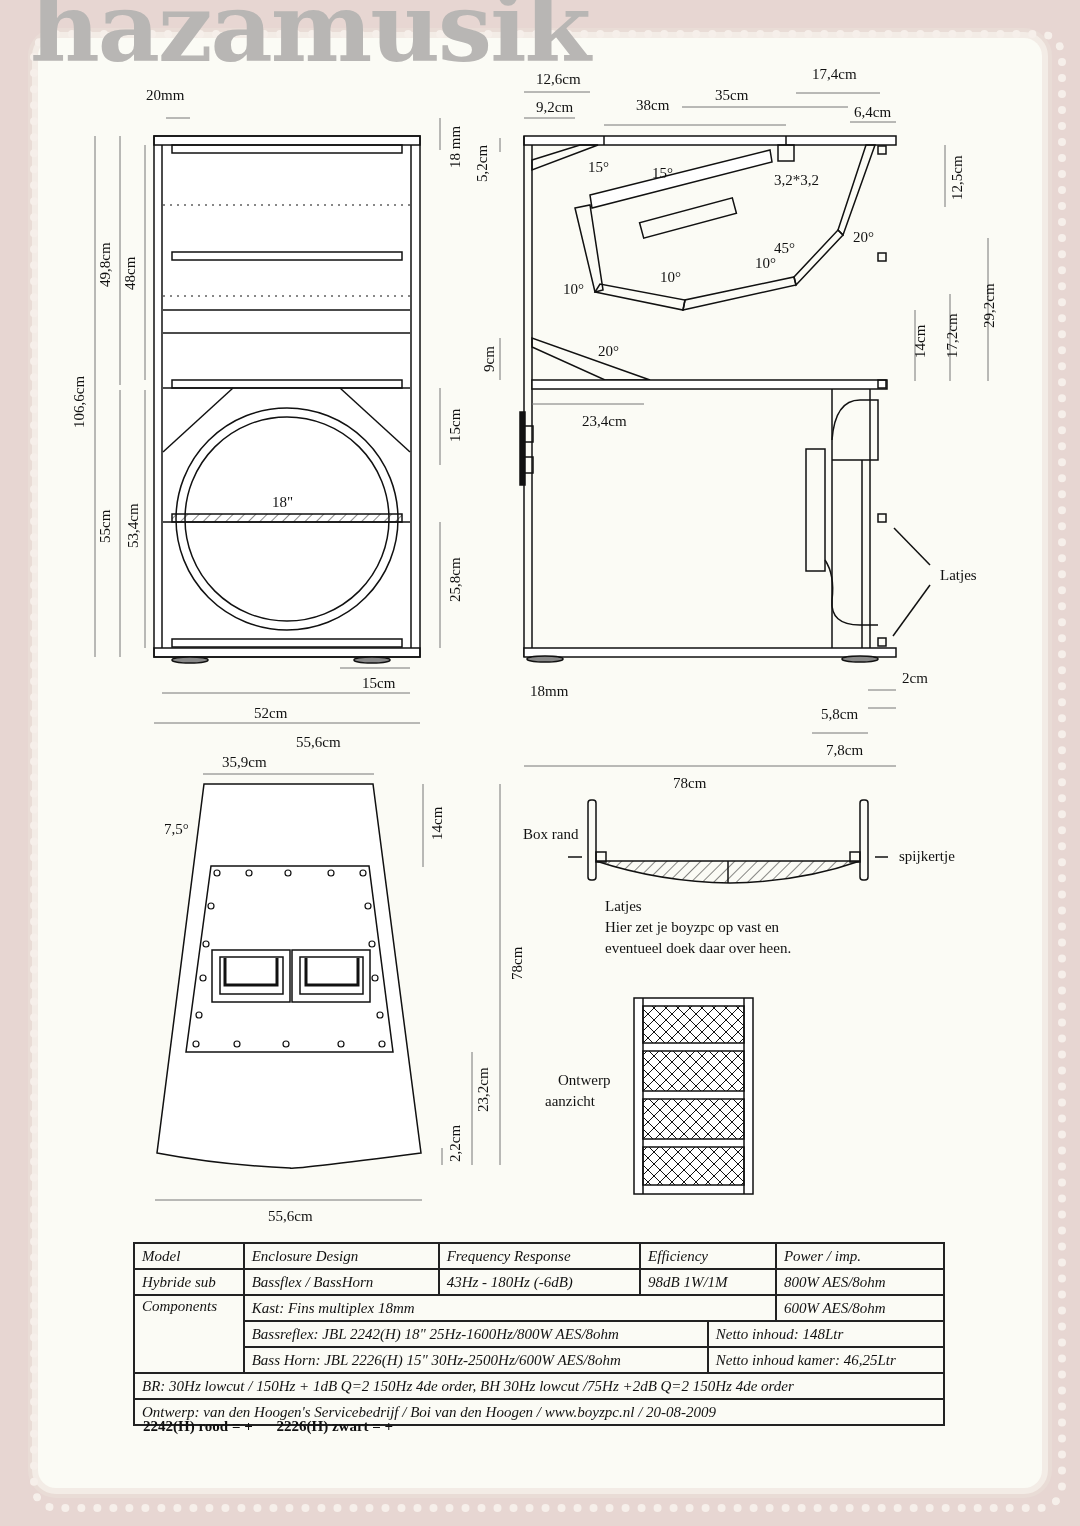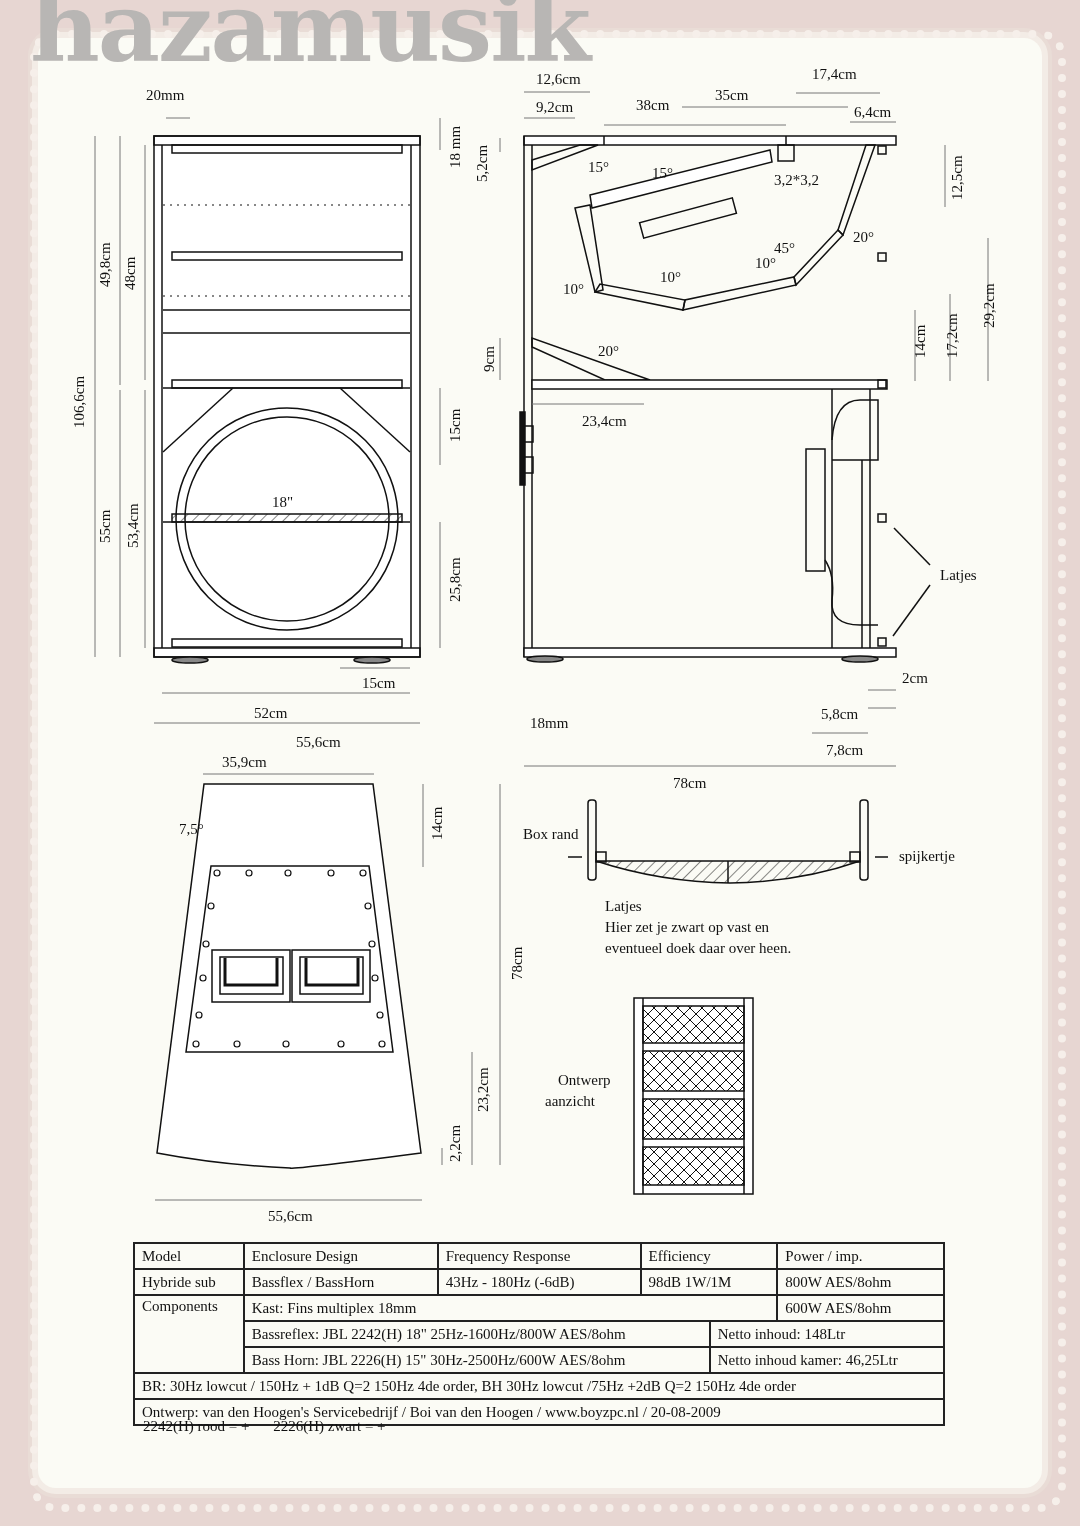--- a/index.html
+++ b/index.html
@@ -9,23 +9,23 @@
            background:#fbfbf5; border-radius:18px;
            box-shadow:0 0 0 6px #f3ece6, 0 0 0 10px #e9dcd6; }
   .lace { position:absolute; left:30px; top:30px; width:1020px; height:1466px;
           border:8px dotted #f6efea; border-radius:26px; pointer-events:none; }
   .watermark { position:absolute; left:30px; top:-20px; font-family:"DejaVu Serif", serif;
                font-weight:bold; font-size:96px; color:#b8b6b4; letter-spacing:-2px; line-height:1; }
   svg.drawing { position:absolute; left:0; top:0; }
   .t { position:absolute; font-size:15px; white-space:nowrap; line-height:1; }
   .v { transform:rotate(-90deg); transform-origin:left top; }
   table.spec { position:absolute; left:133px; top:1242px; width:812px; border-collapse:collapse;
-               font-size:15px; }
+               font-size:15px;font-style:italic; }
   table.spec td { border:2px solid #222; padding:2px 7px; height:20px; white-space:nowrap; }
-  .footnote { position:absolute; left:143px; top:1418px; font-size:15px; }
+  .footnote { position:absolute; left:143px; top:1418px; font-size:15px;font-weight:bold; }
   .footnote span { margin-right:20px; }
 </style>
 </head>
 <body>
 
 <div class="paper"></div>
 <div class="lace"></div>
 <div class="watermark">hazamusik</div>
 
 <svg class="drawing" width="1080" height="1526" stroke="#111" fill="none" stroke-width="1.5">
@@ -227,38 +227,38 @@
 <div class="t" style="left:755px;top:256px">10°</div>
 <div class="t" style="left:774px;top:241px">45°</div>
 <div class="t" style="left:853px;top:230px">20°</div>
 <div class="t" style="left:598px;top:344px">20°</div>
 <div class="t v" style="left:950px;top:200px">12,5cm</div>
 <div class="t v" style="left:982px;top:328px">29,2cm</div>
 <div class="t v" style="left:945px;top:358px">17,2cm</div>
 <div class="t v" style="left:913px;top:358px">14cm</div>
 <div class="t" style="left:582px;top:414px">23,4cm</div>
 <div class="t" style="left:940px;top:568px">Latjes</div>
-<div class="t" style="left:530px;top:716px">18mm</div>
+<div class="t" style="left:530px;top:684px">18mm</div>
 <div class="t" style="left:902px;top:671px">2cm</div>
 <div class="t" style="left:821px;top:707px">5,8cm</div>
 <div class="t" style="left:826px;top:743px">7,8cm</div>
 <div class="t" style="left:673px;top:776px">78cm</div>
 
 <div class="t" style="left:222px;top:755px">35,9cm</div>
-<div class="t" style="left:179px;top:822px">7,5°</div>
+<div class="t" style="left:164px;top:822px">7,5°</div>
 <div class="t v" style="left:430px;top:840px">14cm</div>
 <div class="t v" style="left:510px;top:980px">78cm</div>
 <div class="t v" style="left:476px;top:1112px">23,2cm</div>
 <div class="t v" style="left:448px;top:1162px">2,2cm</div>
 <div class="t" style="left:268px;top:1209px">55,6cm</div>
 
 <div class="t" style="left:523px;top:827px">Box rand</div>
 <div class="t" style="left:899px;top:849px">spijkertje</div>
 <div class="t" style="left:605px;top:899px">Latjes</div>
-<div class="t" style="left:605px;top:920px">Hier zet je zwart op vast en</div>
+<div class="t" style="left:605px;top:920px">Hier zet je boyzpc op vast en</div>
 <div class="t" style="left:605px;top:941px">eventueel doek daar over heen.</div>
 
 <div class="t" style="left:558px;top:1073px">Ontwerp</div>
 <div class="t" style="left:545px;top:1094px">aanzicht</div>
 
 <table class="spec">
   <tbody>
       <tr>
     <td>Model</td>
     <td>Enclosure Design</td>

